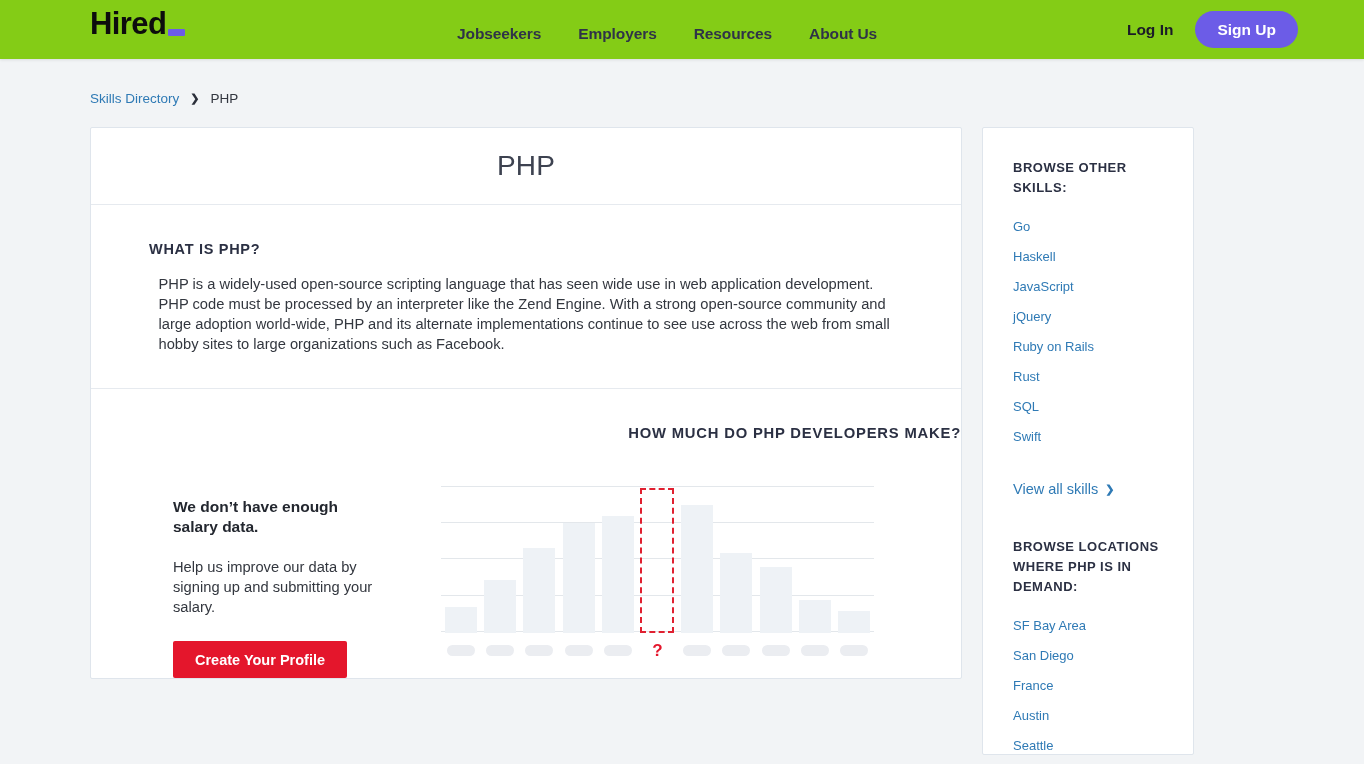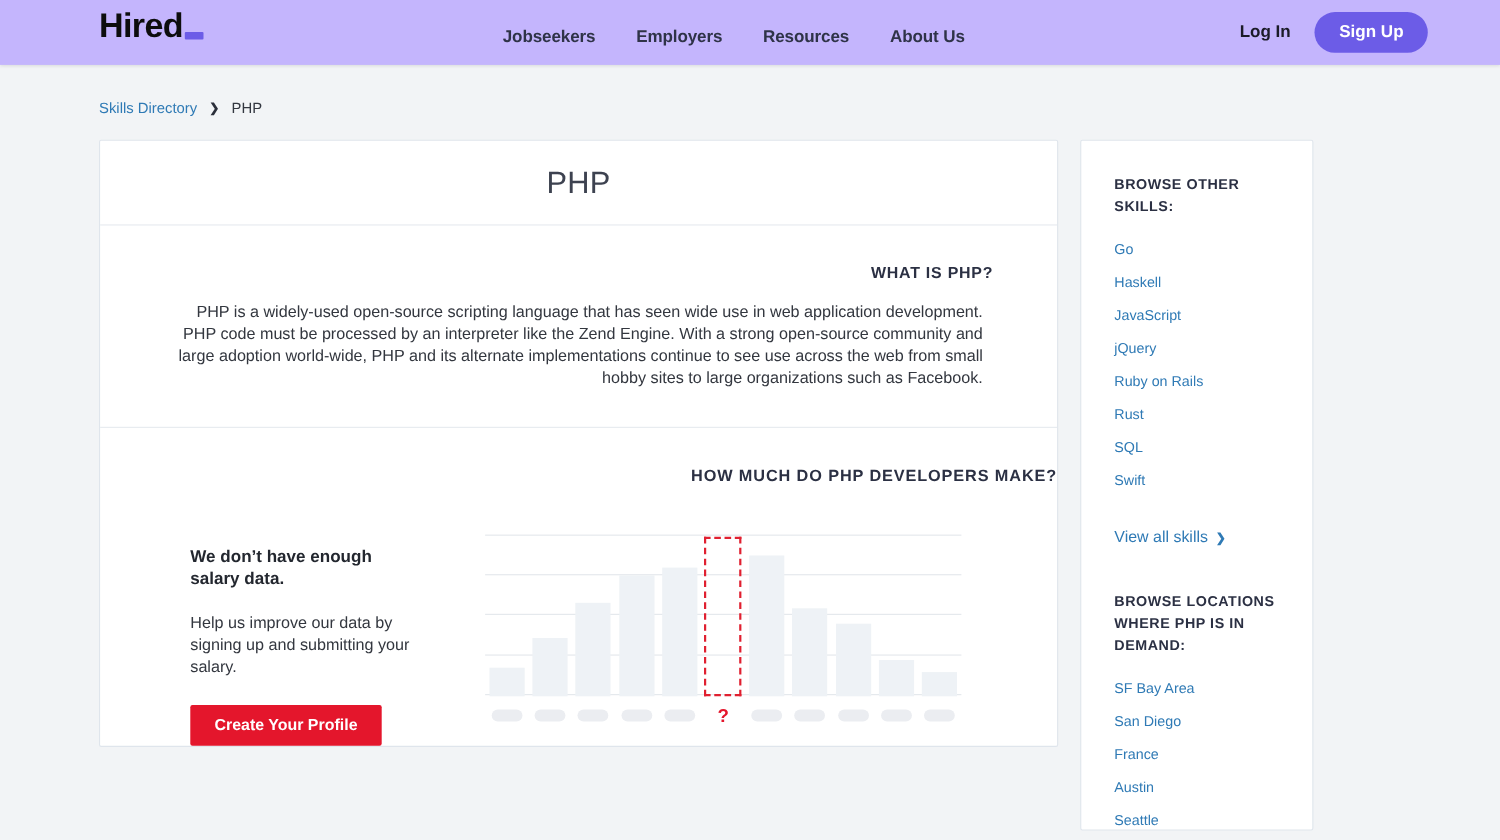--- a/index.html
+++ b/index.html
@@ -9,21 +9,21 @@
     overflow: hidden;
     background: #f2f4f6;
     font-family: "Liberation Sans", sans-serif;
     -webkit-font-smoothing: antialiased;
   }
 
   
   .site-header {
     position: relative;
     height: 59px;
-    background: #c4b5fd;
+    background: #84cc16;
     display: flex;
     align-items: center;
     box-shadow: 0 1px 3px rgba(0,0,0,0.10);
     z-index: 10;
   }
   .logo {
     position: absolute;
     left: 90px;
     top: 8px;
     display: flex;
@@ -137,21 +137,21 @@
   }
   .page-title {
     font-size: 28px;
     font-weight: 400;
     color: #3d4250;
     letter-spacing: 0.2px;
   }
   .about-section {
     padding: 36px 58px 34px 58px;
     border-bottom: 1px solid #e6eaef;
-    text-align: right;
+    text-align: left;
   }
   .section-heading {
     font-size: 14.5px;
     font-weight: 700;
     color: #2b3043;
     letter-spacing: 0.7px;
     margin-bottom: 17px;
   }
   .about-text {
     font-size: 14.7px;

